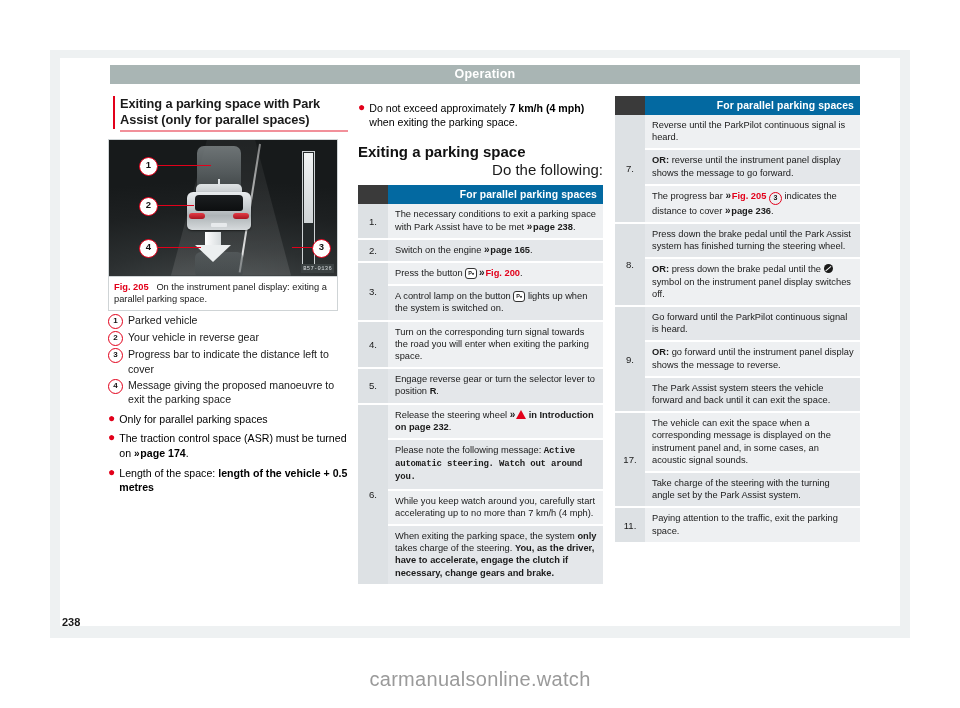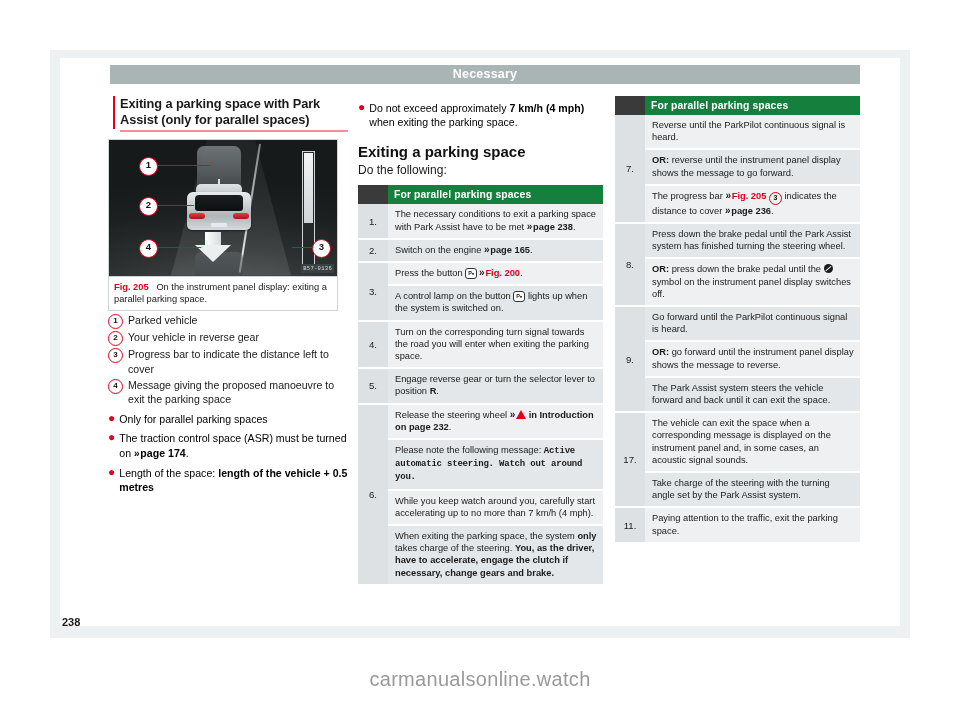--- a/index.html
+++ b/index.html
@@ -300,40 +300,40 @@
     margin-right: 4px;
   }
   .arrowglyph {
     font-weight: bold;
     letter-spacing: -1px;
     font-size: 10px;
   }
 
   
   .h-inline { font-size: 15px; font-weight: bold; margin-top: 13px; color:#111; }
-  .p-inline { font-size: 12px; line-height: 14.6px; margin-top: 3px; color:#1a1a1a; }
+  .p-inline { font-size: 15px; line-height: 14.6px; margin-top: 3px; color:#1a1a1a;text-align:right; }
 
   
   .tbl {
     width: 100%;
     border-collapse: collapse;
     margin-top: 8px;
     table-layout: fixed;
   }
   .tbl th.num-h {
     width: 28px;
     background: #3a3a3a;
     height: 17px;
   }
   .tbl th.txt-h {
-    background: #15803d;
+    background: #0369a1;
     color: #ffffff;
     font-size: 10.4px;
     font-weight: bold;
-    text-align: left;
+    text-align: right;
     padding: 2px 6px 3px 6px;
     letter-spacing: .1px;
   }
   .tbl td.num {
     width: 28px;
     background: #dde1e4;
     text-align: center;
     vertical-align: middle;
     font-size: 9.6px;
     color: #1a1a1a;
@@ -426,21 +426,21 @@
     letter-spacing: .3px;
   }
 </style>
 </head>
 <body>
 
 <div class="outer-frame"></div>
 <div class="paper"></div>
 
 <div class="chapter-bar">
-  <div class="chapter-title">Necessary</div>
+  <div class="chapter-title">Operation</div>
 </div>
 
 <div class="col col-left">
 
   <div class="sec-head">
     <div class="redbar"></div>
     <h2>Exiting a parking space with Park Assist (only for parallel spaces)</h2>
     <div class="underline"></div>
   </div>
 

